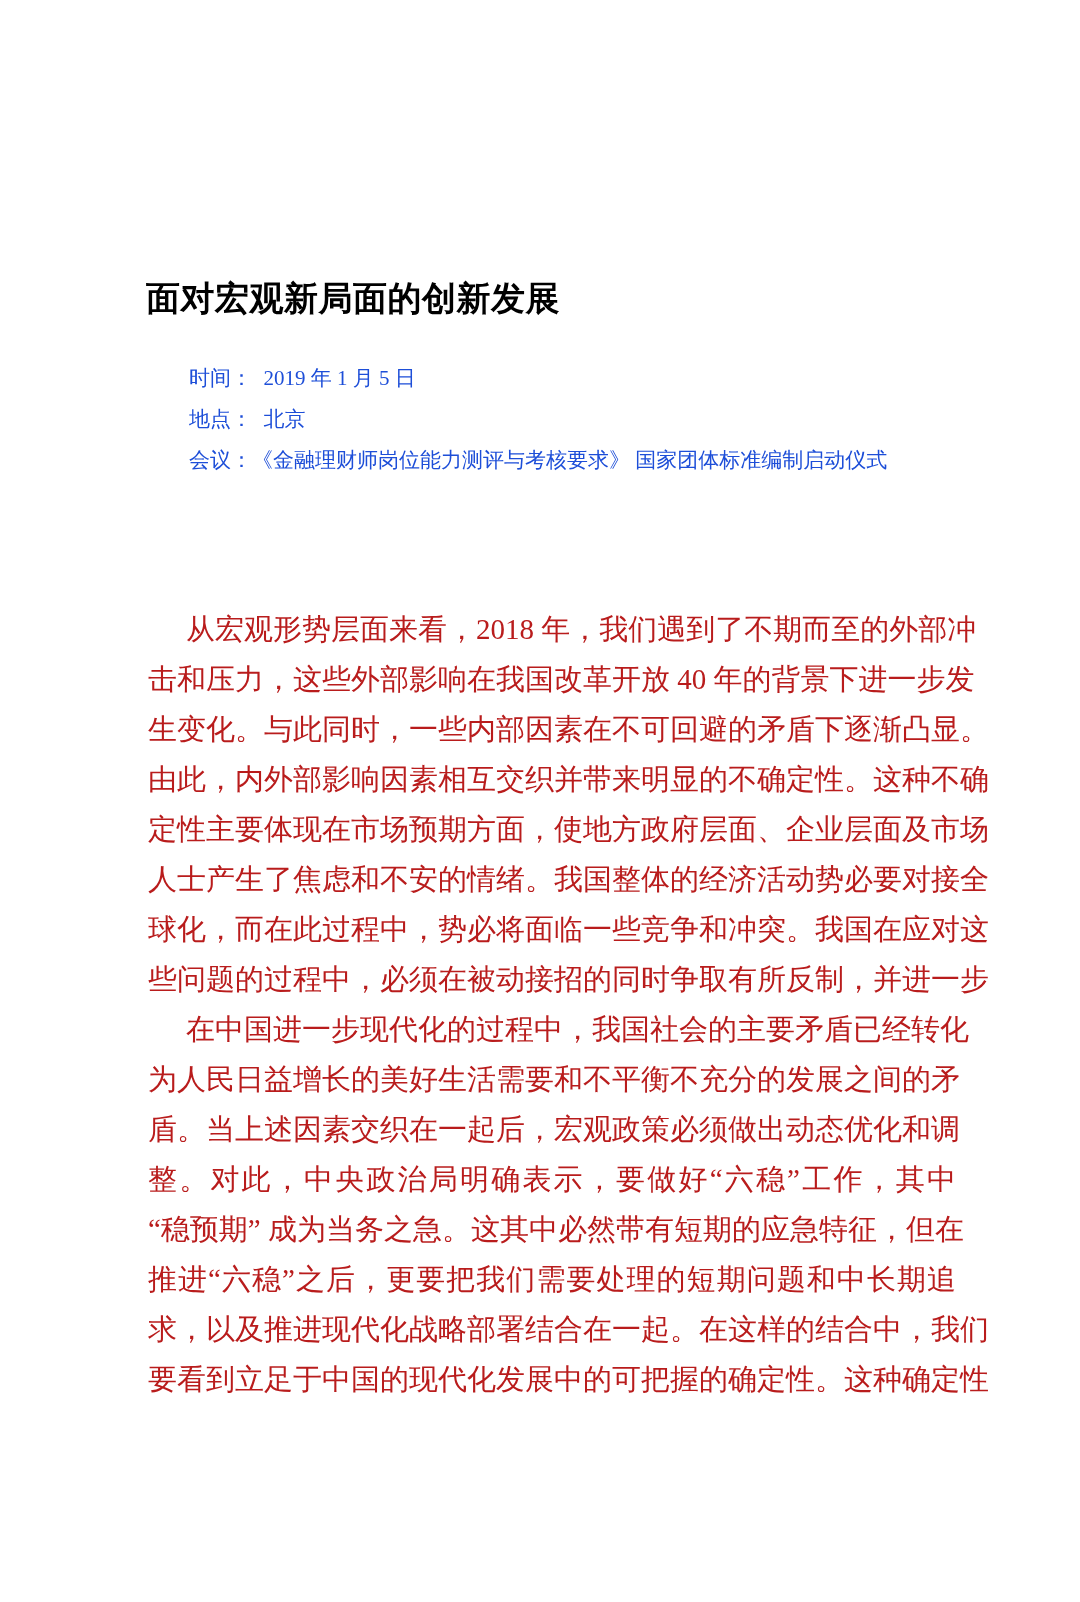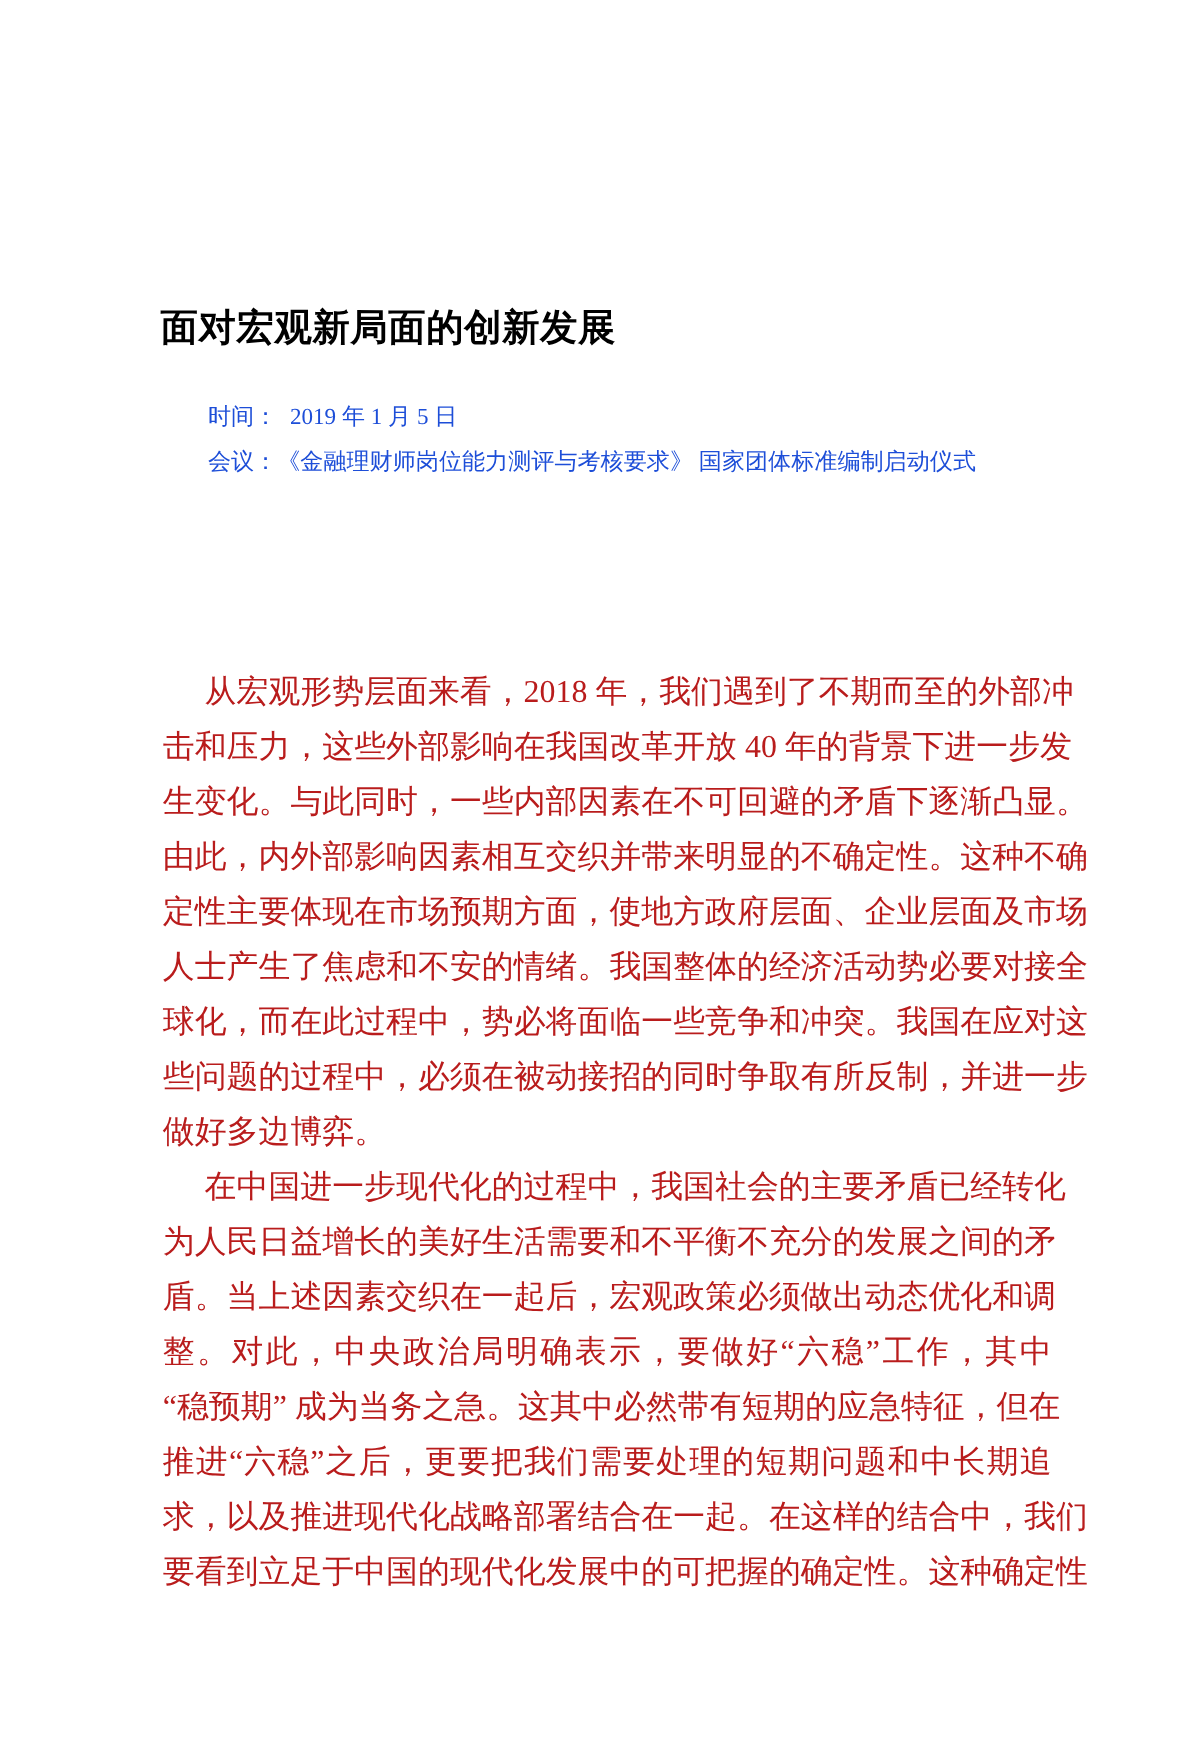--- a/index.html
+++ b/index.html
@@ -66,34 +66,36 @@
 
 <div class="page">
 
   <h1 class="title">面对宏观新局面的创新发展</h1>
 
   <div class="meta">
     <div class="meta-row">
       <span class="meta-label">时间：</span><span class="meta-value">2019 年 1 月 5 日</span>
     </div>
     <div class="meta-row">
+      <span class="meta-label">地点：</span><span class="meta-value">北京</span>
+    </div>
+    <div class="meta-row">
       <span class="meta-label">会议：</span><span class="meta-value">《金融理财师岗位能力测评与考核要求》 国家团体标准编制启动仪式</span>
     </div>
   </div>
 
   <div class="body">
       <div class="line first">从宏观形势层面来看，2018 年，我们遇到了不期而至的外部冲</div>
       <div class="line">击和压力，这些外部影响在我国改革开放 40 年的背景下进一步发</div>
       <div class="line">生变化。与此同时，一些内部因素在不可回避的矛盾下逐渐凸显。</div>
       <div class="line">由此，内外部影响因素相互交织并带来明显的不确定性。这种不确</div>
       <div class="line">定性主要体现在市场预期方面，使地方政府层面、企业层面及市场</div>
       <div class="line">人士产生了焦虑和不安的情绪。我国整体的经济活动势必要对接全</div>
       <div class="line">球化，而在此过程中，势必将面临一些竞争和冲突。我国在应对这</div>
       <div class="line">些问题的过程中，必须在被动接招的同时争取有所反制，并进一步</div>
-      <div class="line short">做好多边博弈。</div>
       <div class="line first">在中国进一步现代化的过程中，我国社会的主要矛盾已经转化</div>
       <div class="line">为人民日益增长的美好生活需要和不平衡不充分的发展之间的矛</div>
       <div class="line">盾。当上述因素交织在一起后，宏观政策必须做出动态优化和调</div>
       <div class="line">整。对此，中央政治局明确表示，要做好“六稳”工作，其中</div>
       <div class="line">“稳预期” 成为当务之急。这其中必然带有短期的应急特征，但在</div>
       <div class="line">推进“六稳”之后，更要把我们需要处理的短期问题和中长期追</div>
       <div class="line">求，以及推进现代化战略部署结合在一起。在这样的结合中，我们</div>
       <div class="line">要看到立足于中国的现代化发展中的可把握的确定性。这种确定性</div>
     </div>
 

